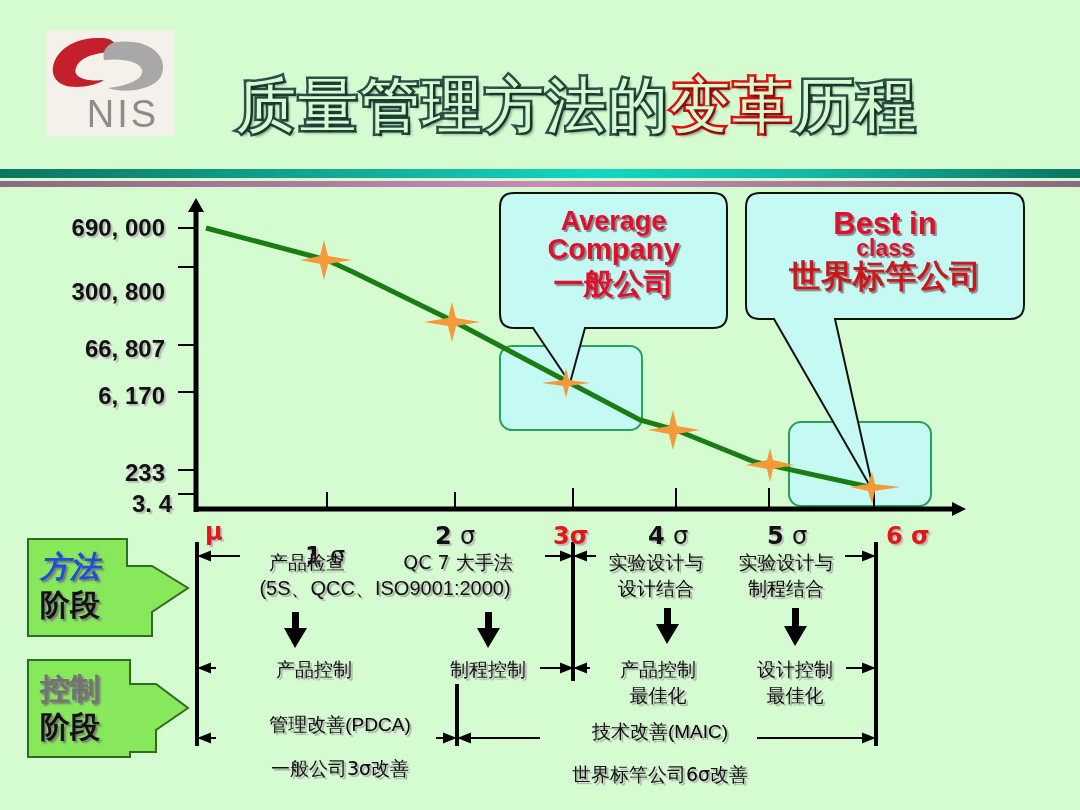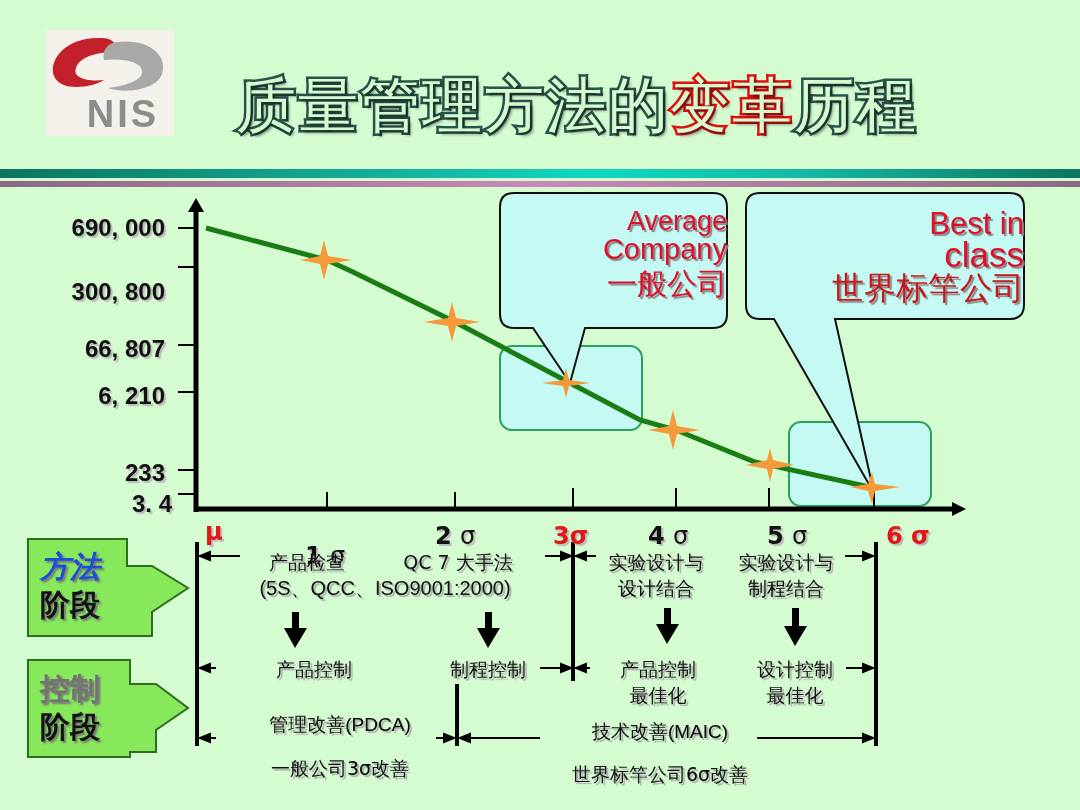--- a/index.html
+++ b/index.html
@@ -2,38 +2,38 @@
 <html><head>
 <meta charset="utf-8">
 <style>
   html,body{margin:0;padding:0;}
   body{width:1080px;height:810px;background:#d5fbd1;position:relative;overflow:hidden;
        font-family:"DejaVu Sans","Liberation Sans",sans-serif;}
   .abs{position:absolute;}
   
   .logo{left:46px;top:30px;width:128px;height:106px;background:#f4f1ea;}
   .logo svg{position:absolute;left:0;top:0;}
-  .logo-text{position:absolute;left:0;bottom:2px;width:154px;text-align:center;font-weight:bold;
+  .logo-text{position:absolute;left:0;bottom:2px;width:154px;text-align:center;font-weight:normal;
              font-family:"Liberation Sans",sans-serif;font-size:38px;color:#8c8c8c;letter-spacing:3px;line-height:40px;}
   
   .title{left:236px;top:65px;font-size:60px;font-weight:normal;line-height:80px;letter-spacing:2px;
          color:#d5fbd1;-webkit-text-stroke:5px #2a5248;paint-order:stroke fill;
          text-shadow:3px 3px 3px rgba(0,0,0,.45);}
   .title .hl{-webkit-text-stroke:5px #e01010;}
   .title span{paint-order:stroke fill;}
   .bar1{left:0;top:169px;width:1080px;height:9px;
         background:linear-gradient(90deg,#0b7560,#14b8a4 40%,#10d8c0 55%,#14b8a4 75%,#0b7560);}
   .bar2{left:0;top:181px;width:1080px;height:6px;
         background:linear-gradient(90deg,#8a6a80,#c889b8 50%,#8a6a80);}
   
   .ylab{font-weight:bold;font-size:24px;color:#111;text-align:right;width:150px;left:15px;line-height:26px;
         text-shadow:2px 2px 1px #bbb;font-family:"Liberation Sans",sans-serif;}
   .xlab{font-weight:bold;font-size:24px;color:#111;line-height:28px;text-shadow:2px 2px 1px #bbb;}
   .xlab.red{color:#e01818;}
-  .bubble-text{text-align:right;font-weight:normal;color:#e0102c;text-shadow:2px 2px 1px #888;line-height:1;}
+  .bubble-text{text-align:center;font-weight:bold;color:#e0102c;text-shadow:2px 2px 1px #888;line-height:1;}
   .stage-text{font-weight:bold;font-size:30px;line-height:38px;color:#111;text-shadow:2px 2px 2px #777;}
   .stage-text.red{color:#1d4ed8;font-style:italic;}
   .cell{font-weight:normal;font-size:19px;color:#111;text-align:center;line-height:26px;text-shadow:2px 2px 1px #aaa;}
   .cell .r{color:#000000;}
   .small{font-size:20px;font-family:"Liberation Sans",sans-serif;}
 </style>
 </head>
 <body>
 
 <div class="abs logo">
@@ -139,40 +139,40 @@
       <polygon points="784,626 807,626 795,646"></polygon>
   </g>
 
   <path d="M28 539 H127 V566 H152 L188 588 L152 612 V636 H127 V636 H28 Z" fill="#86e85a" stroke="#2e6e1e" stroke-width="2"></path>
   <path d="M28 660 H130 V684 H156 L188 708 L156 730 V752 H130 V757 H28 Z" fill="#86e85a" stroke="#2e6e1e" stroke-width="2"></path>
 </svg>
 
 <div class="abs ylab" style="top:215px">690, 000</div>
 <div class="abs ylab" style="top:279px">300, 800</div>
 <div class="abs ylab" style="top:336px">66, 807</div>
-<div class="abs ylab" style="top:383px">6, 210</div>
+<div class="abs ylab" style="top:383px">6, 170</div>
 <div class="abs ylab" style="top:460px">233</div>
 <div class="abs ylab" style="top:491px;left:22px">3. 4</div>
 
 <div class="abs xlab red" style="left:205px;top:518px"><span>μ</span></div>
 <div class="abs xlab" style="left:305px;top:542px"><span>1</span> <span style="font-weight:normal">σ</span></div>
 <div class="abs xlab" style="left:435px;top:522px"><span>2</span> <span style="font-weight:normal">σ</span></div>
 <div class="abs xlab red" style="left:553px;top:522px"><span>3</span><span>σ</span></div>
 <div class="abs xlab" style="left:648px;top:522px"><span>4</span> <span style="font-weight:normal">σ</span></div>
 <div class="abs xlab" style="left:767px;top:522px"><span>5</span> <span style="font-weight:normal">σ</span></div>
 <div class="abs xlab red" style="left:886px;top:522px"><span>6</span> <span>σ</span></div>
 
 <div class="abs bubble-text" style="left:500px;top:208px;width:227px">
   <div style="font-size:27px;font-family:'Liberation Sans',sans-serif">Average</div>
   <div style="font-size:29px;font-family:'Liberation Sans',sans-serif;margin-top:0">Company</div>
   <div style="font-size:30px;margin-top:5px">一般公司</div>
 </div>
 <div class="abs bubble-text" style="left:746px;top:208px;width:278px">
   <div style="font-size:31px;font-family:'Liberation Sans',sans-serif">Best in</div>
-  <div style="font-size:35px;font-family:'Liberation Sans',sans-serif;margin-top:-2px">class</div>
+  <div style="font-size:23px;font-family:'Liberation Sans',sans-serif;margin-top:-2px">class</div>
   <div style="font-size:32px;margin-top:0;color:#c8181c">世界标竿公司</div>
 </div>
 
 <div class="abs" style="left:40px;top:548px">
   <div class="stage-text red">方法</div>
   <div class="stage-text">阶段</div>
 </div>
 <div class="abs" style="left:40px;top:670px">
   <div class="stage-text" style="color:#737373">控制</div>
   <div class="stage-text">阶段</div>

